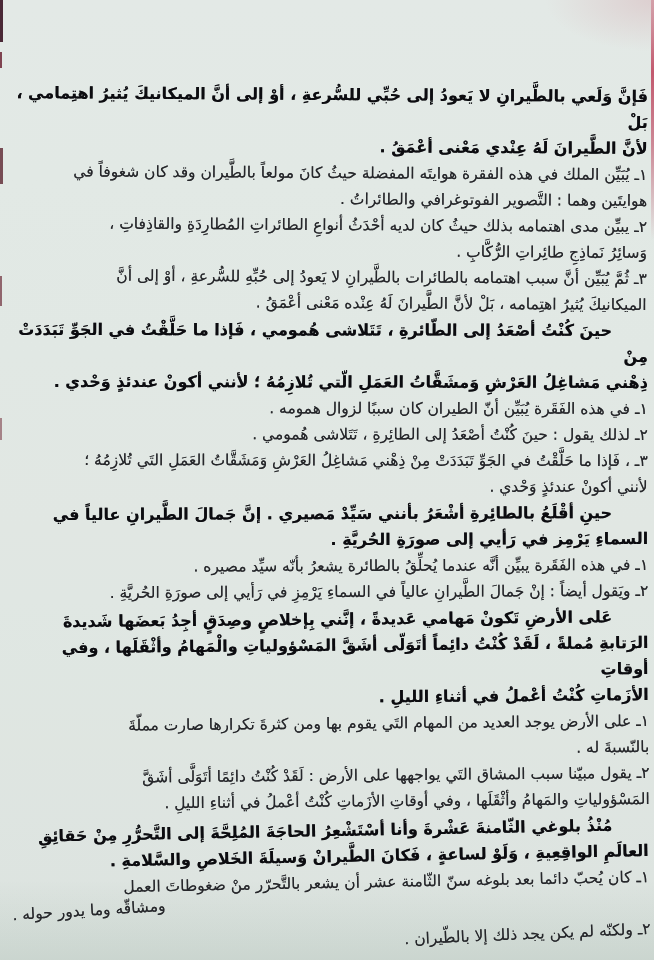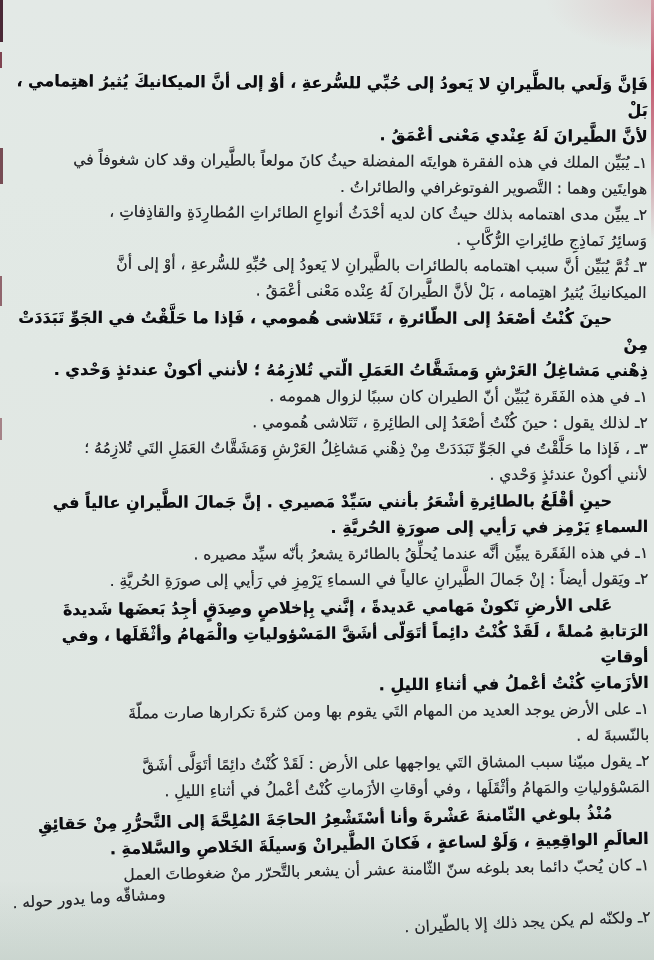--- a/index.html
+++ b/index.html
@@ -18,21 +18,21 @@
   .mark-l4{left:0;top:276px;width:2px;height:30px;background:#6d2d3a;opacity:.7;}
   .mark-l5{left:0;top:418px;width:2px;height:22px;background:#75303c;opacity:.55;}
   .edge-right{right:0;top:0;width:3px;height:240px;
     background:linear-gradient(180deg,rgba(212,160,170,.9),#c2596e 30%,rgba(199,112,130,.8) 60%,rgba(200,100,120,0));}
   .smudge-tr{right:0;top:0;width:110px;height:52px;
     background:radial-gradient(ellipse at top right,rgba(205,140,150,.28),rgba(205,140,150,0) 70%);}
   .bottom-shade{left:0;right:0;bottom:0;height:80px;
     background:linear-gradient(rgba(175,190,180,0),rgba(170,188,178,.35));}
 
   
-  .content{position:absolute;top:72px;right:6px;left:10px;direction:rtl;text-align:right;
+  .content{position:absolute;top:84px;right:6px;left:10px;direction:rtl;text-align:right;
            font-size:15.5px;line-height:26px;color:#232428;}
   .content p{margin:0;white-space:pre-line;}
   .pt{color:#26272b;text-shadow:0 0 .3px rgba(30,30,35,.65);}
   .q{font-weight:bold;color:#0c0c10;font-size:16px;text-indent:36px;
      text-shadow:0 0 .4px rgba(10,10,15,.6);}
   .intro{text-indent:0;margin-right:-9px;margin-bottom:14px;}
 
   .sec{transform-origin:right top;}
   .sec0{transform:rotate(.35deg);}
   .sec1{transform:rotate(.1deg);}

